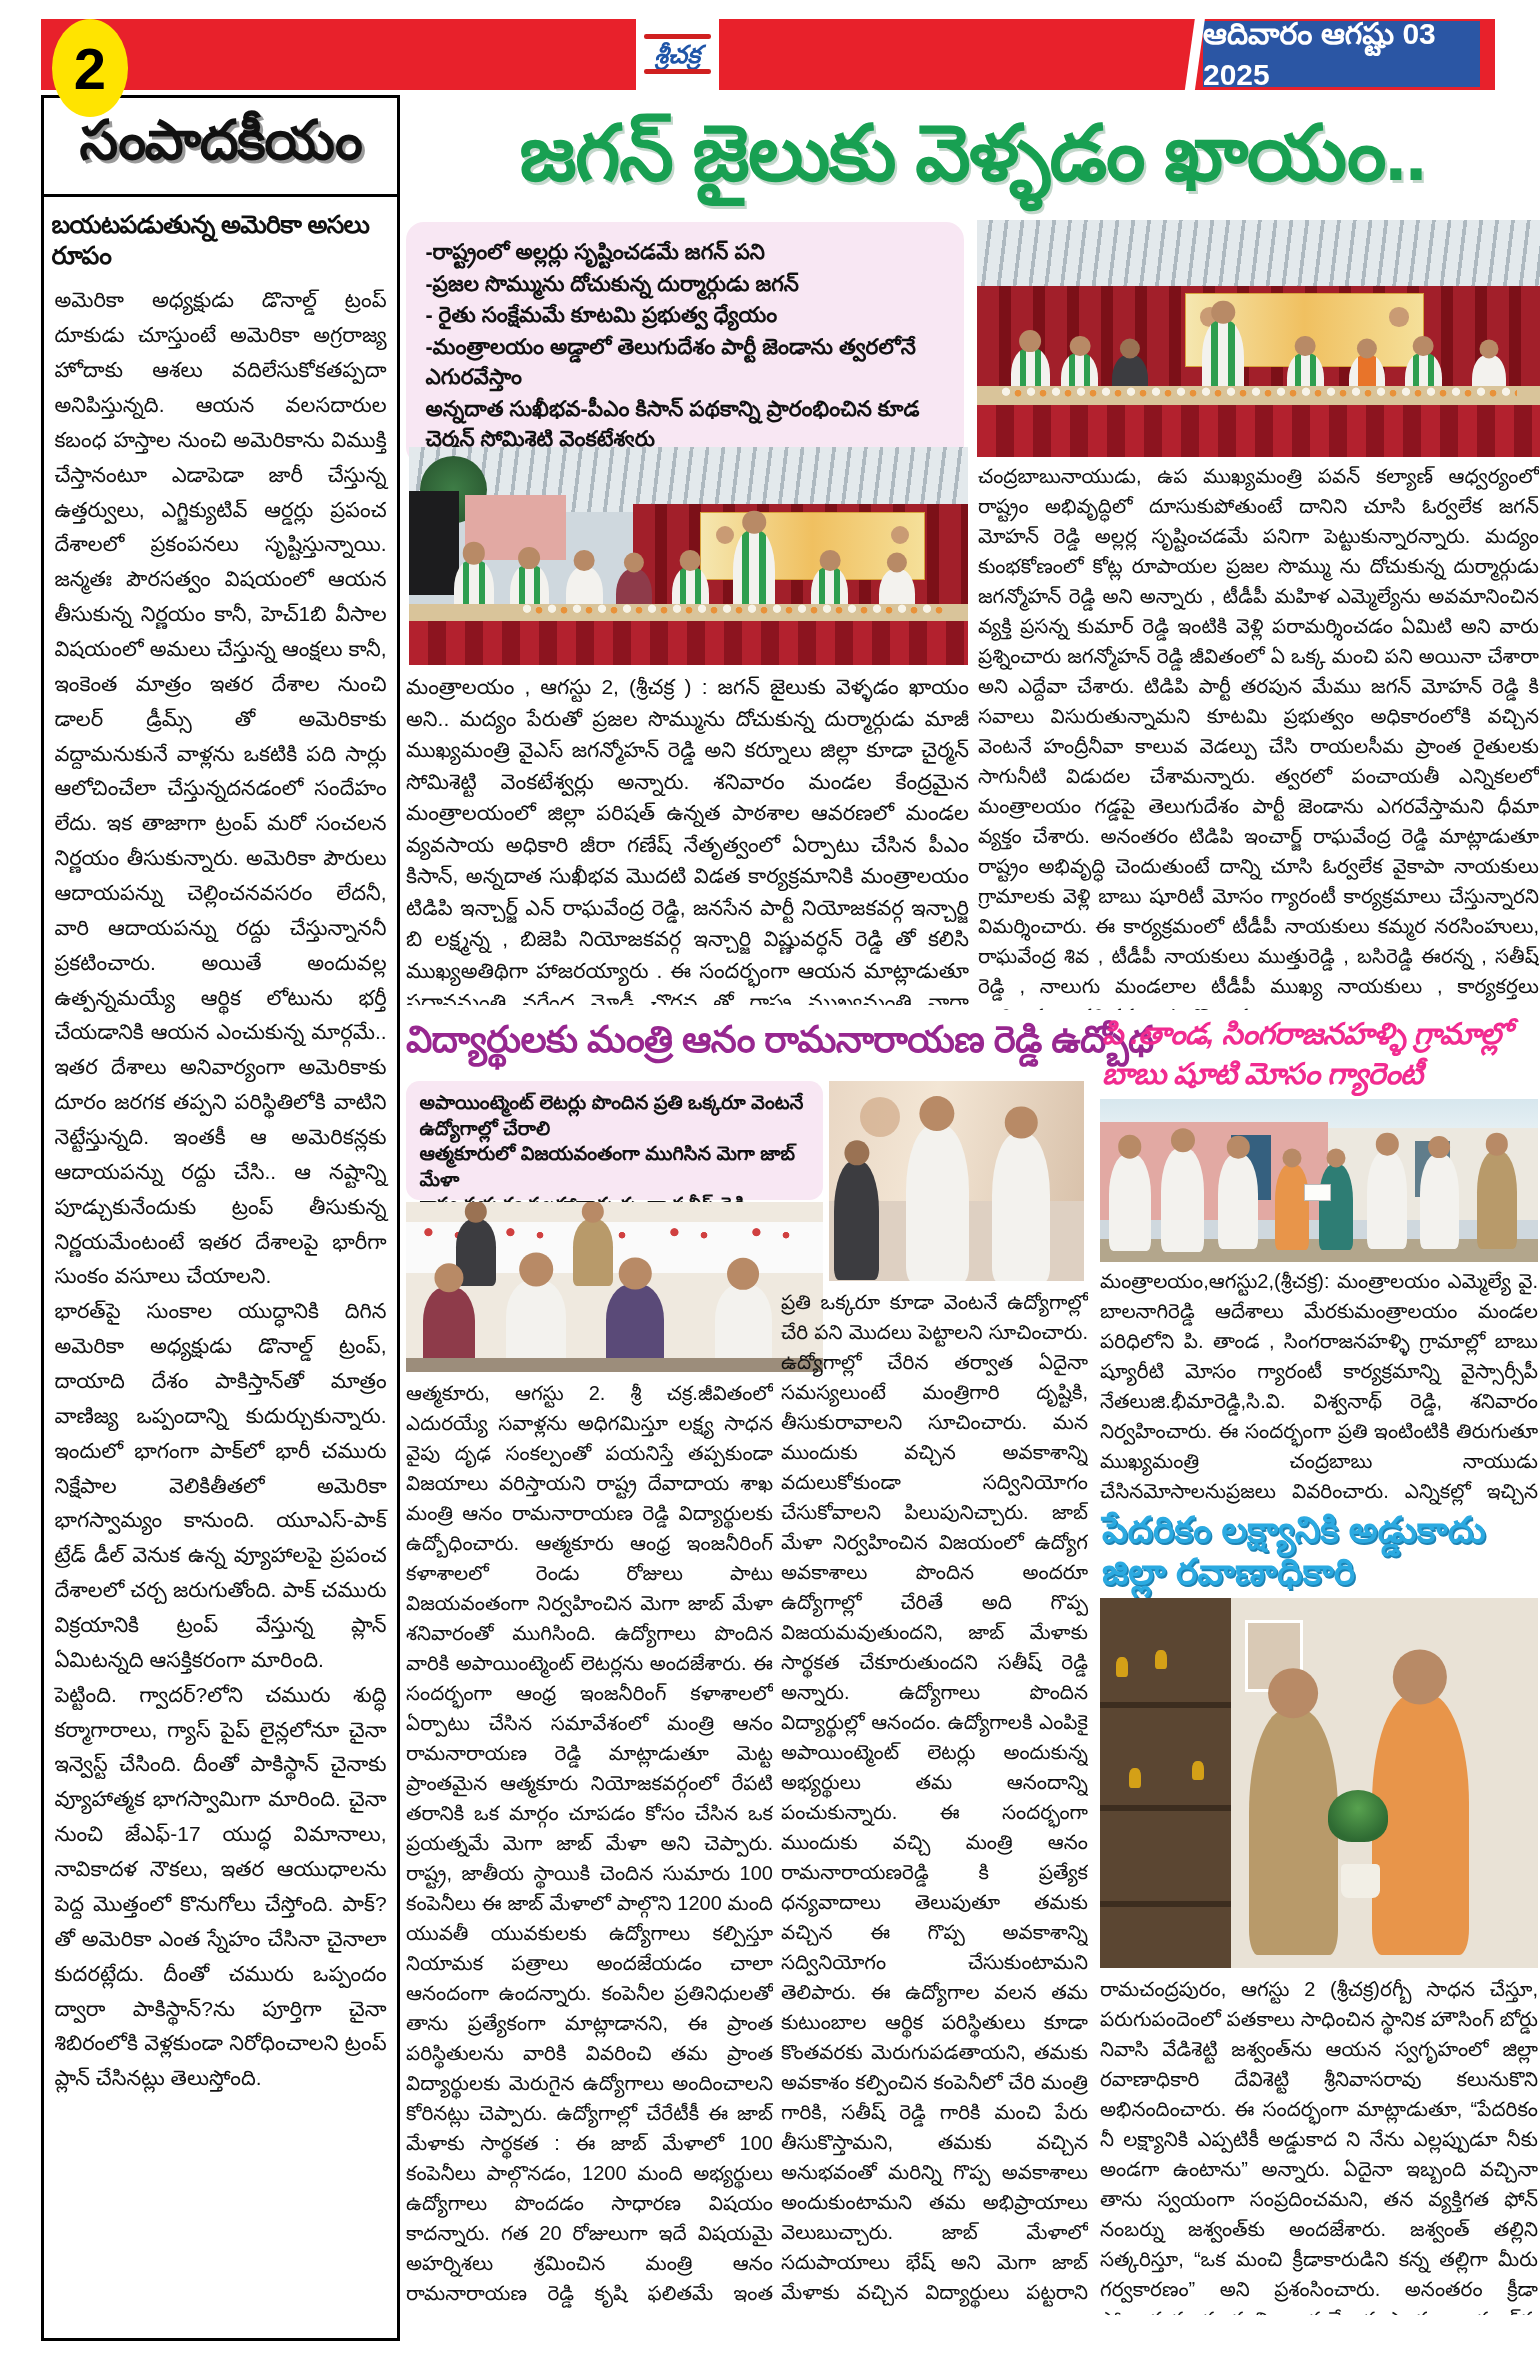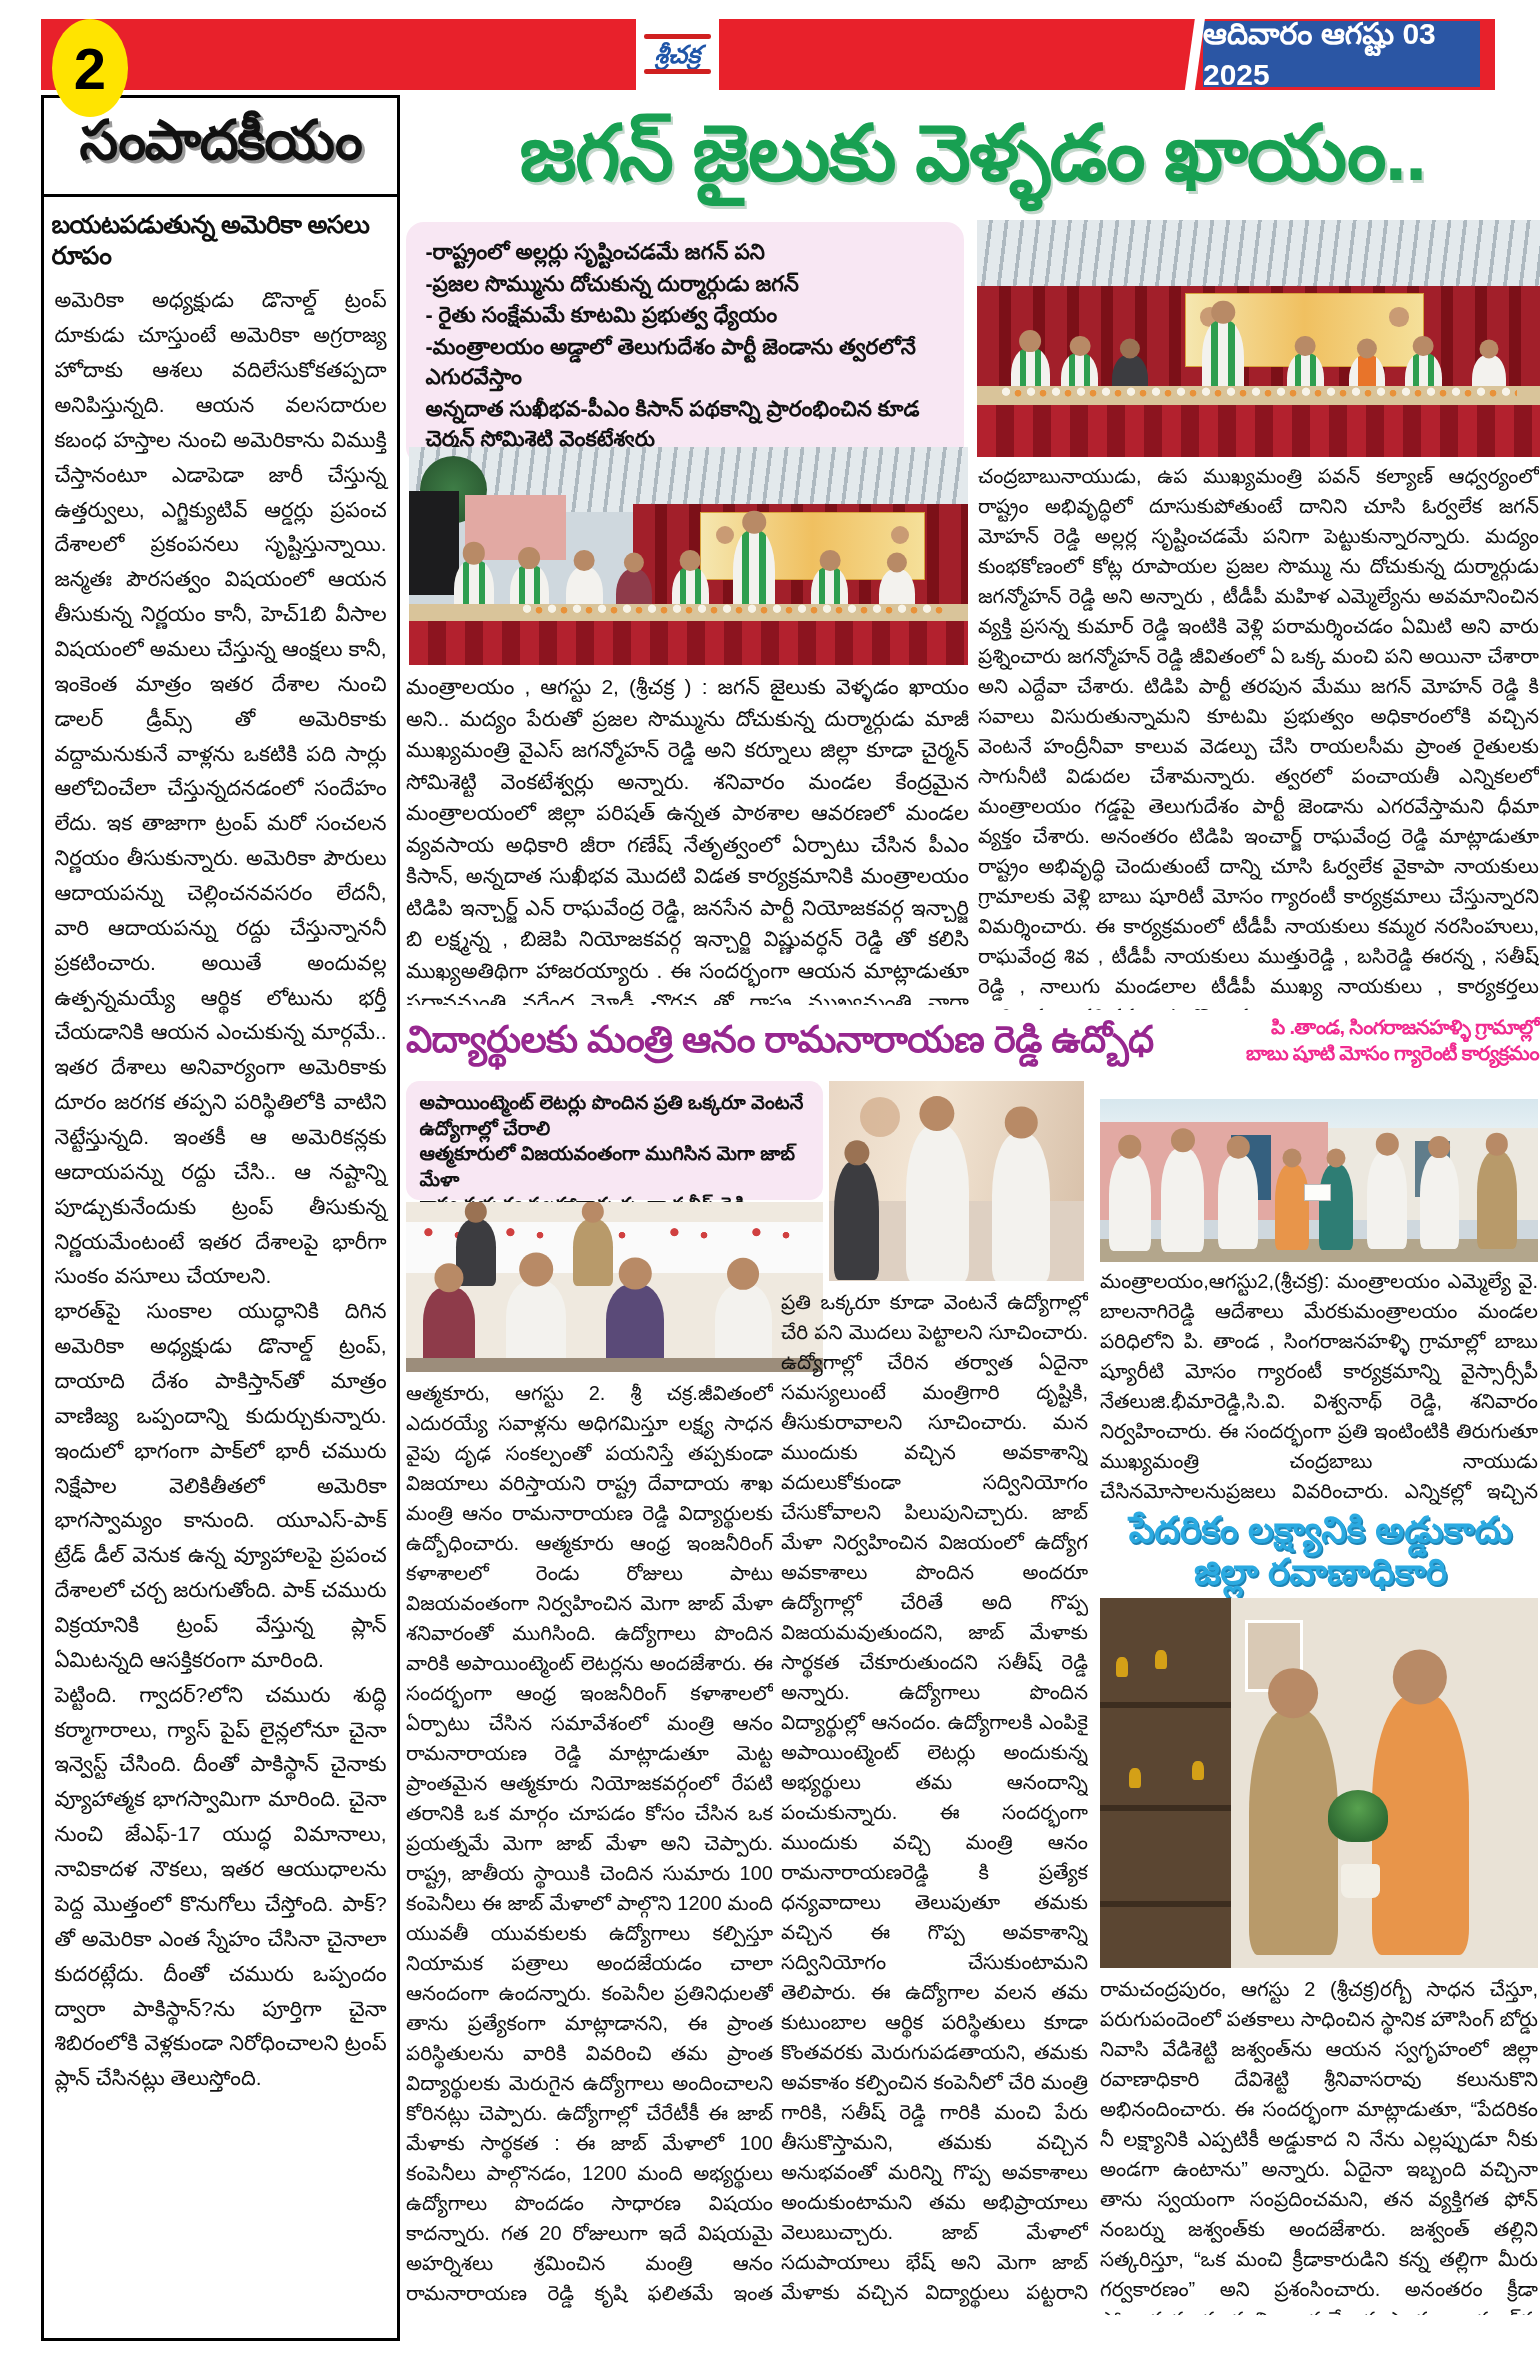--- a/index.html
+++ b/index.html
@@ -25,23 +25,23 @@
               font-size:55px;font-weight:bold;letter-spacing:-1.5px;text-shadow:3px 3px 0 #9a9a9a;}
   #edit-sub{padding:12px 7.5px 4.5px;font-size:25px;font-weight:bold;letter-spacing:-0.7px;line-height:1.25;}
   #edit-body{padding:7.5px 10.4px;font-size:21px;line-height:1.66;text-align:justify;white-space:pre-line;}
 
   
   #lead-head{left:406px;top:99px;width:1133px;height:128px;display:flex;align-items:center;justify-content:center;
              font-size:78px;font-weight:800;color:#18A052;letter-spacing:-1.5px;
              text-shadow:2.2px 3px 0 rgba(17,94,48,.25);white-space:nowrap;}
   #job-head{left:406px;top:1008px;width:684px;height:72px;display:flex;align-items:center;
             font-size:37px;font-weight:800;color:#97278F;white-space:nowrap;letter-spacing:-0.7px;}
-  #thanda-head{left:1102px;top:1014px;width:437px;height:82px;text-align:right;font-size:20px;font-weight:800;
-               color:#F12B90;line-height:1.32;letter-spacing:-0.7px;}
-  #rto-head{left:1102px;top:1509px;width:437px;height:85px;text-align:center;font-size:36px;font-weight:800;
+  #thanda-head{left:1102px;top:1014px;width:437px;height:82px;text-align:left;font-size:30px;font-weight:800;
+               color:#F12B90;line-height:1.32;letter-spacing:-0.7px;font-style:italic;}
+  #rto-head{left:1102px;top:1509px;width:437px;height:85px;text-align:left;font-size:36px;font-weight:800;
             color:#2BAAE1;line-height:1.18;text-shadow:1.5px 2.2px 0 #1d83b4;}
 
   
   .pinkbox{background:#F8E7F3;border-radius:18px;box-sizing:border-box;}
   #lead-points{left:406px;top:222px;width:558px;height:243px;padding:15px 19.4px;font-size:21.6px;font-weight:600;line-height:1.4;}
   #lead-points div{margin-bottom:1.5px;}
   #job-points{left:406px;top:1081px;width:417px;height:119px;padding:9px 13.4px;font-size:19.4px;font-weight:600;line-height:1.32;border-radius:13.4px;}
 
   
   .bodytxt{font-size:21px;line-height:1.5;text-align:justify;overflow:hidden;white-space:pre-line;}

